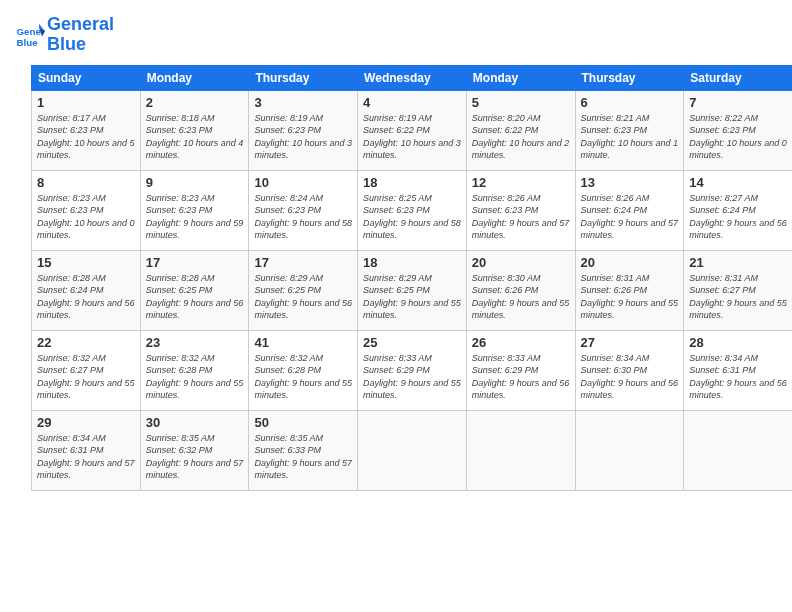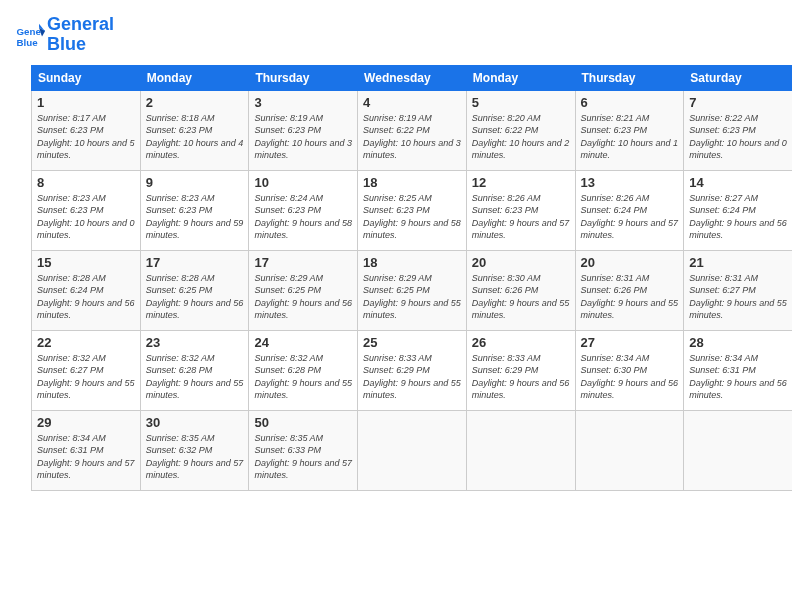--- a/index.html
+++ b/index.html
@@ -318,21 +318,21 @@
       </td>
           <td>
         <div class="day-num">23</div>
         <div class="day-info">
           Sunrise: 8:32 AM<br>
           Sunset: 6:28 PM<br>
           Daylight: 9 hours and 55 minutes.
         </div>
       </td>
           <td>
-        <div class="day-num">24</div>
+        <div class="day-num">41</div>
         <div class="day-info">
           Sunrise: 8:32 AM<br>
           Sunset: 6:28 PM<br>
           Daylight: 9 hours and 55 minutes.
         </div>
       </td>
           <td>
         <div class="day-num">25</div>
         <div class="day-info">
           Sunrise: 8:33 AM<br>

